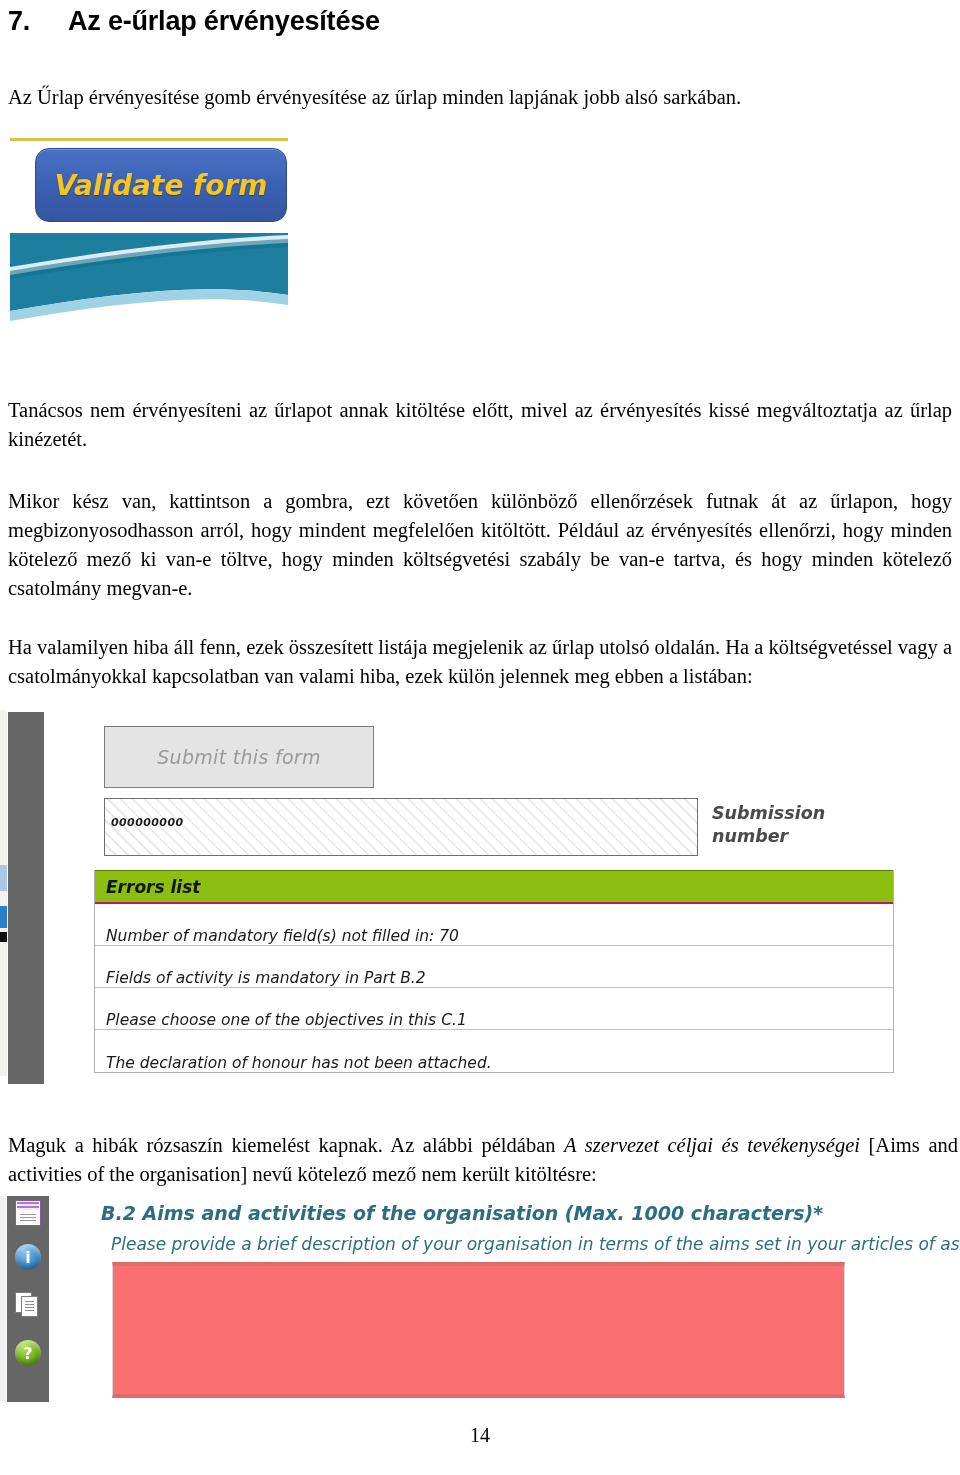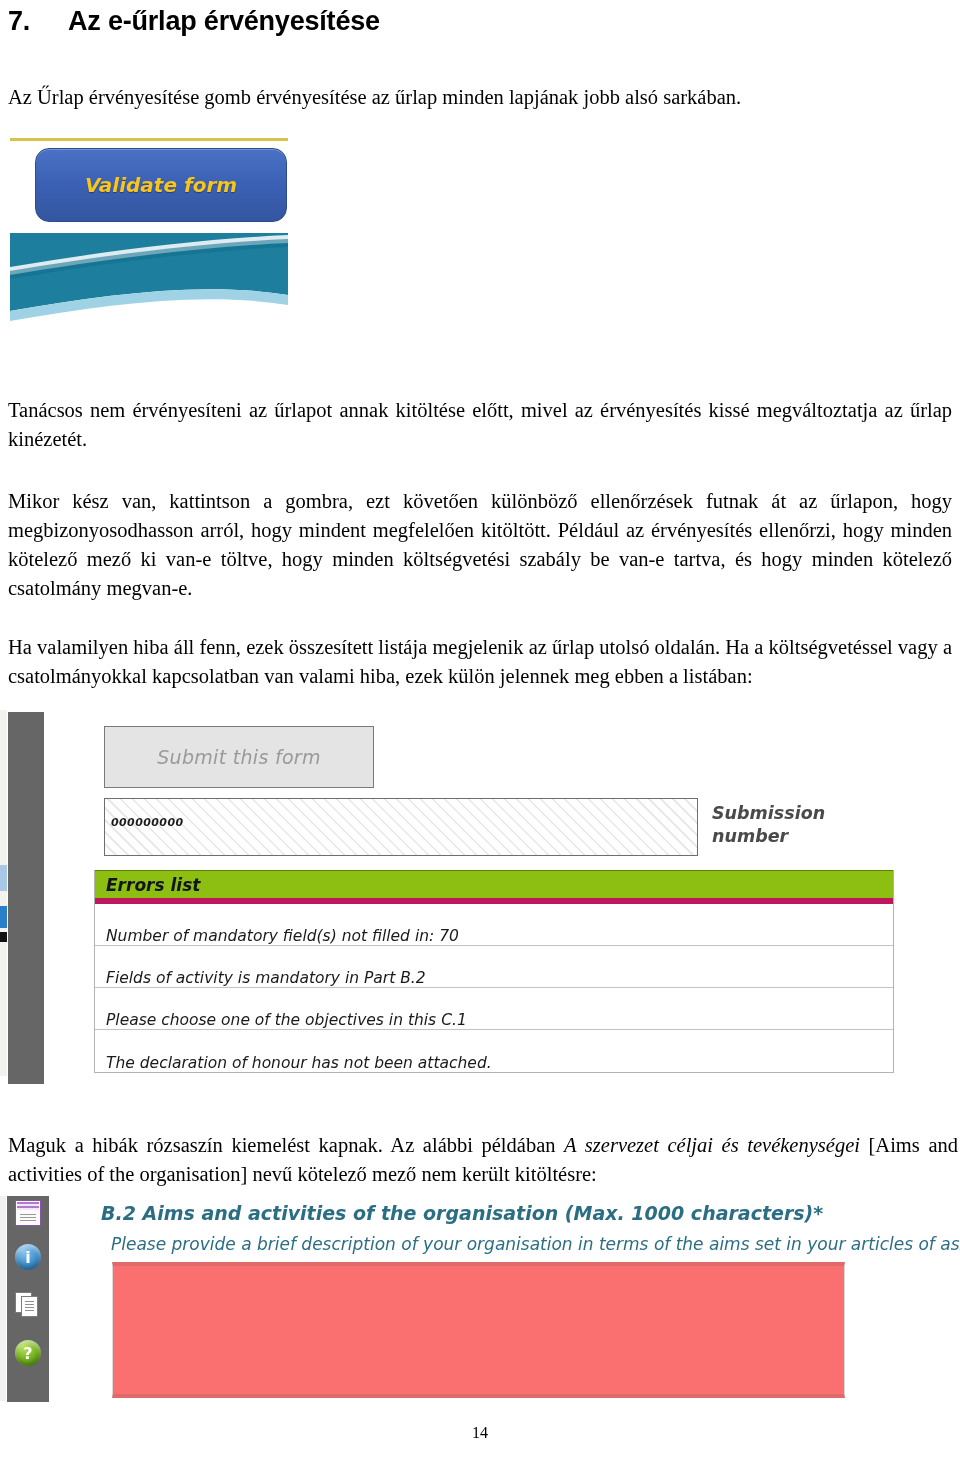--- a/index.html
+++ b/index.html
@@ -76,21 +76,21 @@
     border: 1px solid #2c4c90;
     box-shadow: inset 0 1px 0 rgba(255,255,255,0.25);
     display: flex;
     align-items: center;
     justify-content: center;
   }
   .vf-button-label {
     font-family: "DejaVu Sans", sans-serif;
     font-weight: bold;
     font-style: italic;
-    font-size: 20px;
+    font-size: 28px;
     color: #f7c51e;
     letter-spacing: 0px;
     text-shadow: 0 1px 1px rgba(0,0,0,0.35);
   }
   .vf-banner {
     position: absolute;
     left: 2px;
     top: 115px;
     width: 278px;
     height: 95px;
@@ -183,21 +183,21 @@
     top: 168px;
     width: 798px;
     border: 1px solid #b2b2b2;
     border-top: none;
     background: #fff;
   }
   .errors-head {
     height: 34px;
     background: #8cbf11;
     border-top: 1px solid #5d8009;
-    border-bottom: 6px solid #be185d;
+    border-bottom: 2px solid #be185d;
     display: flex;
     align-items: center;
     padding-left: 11px;
     box-sizing: border-box;
   }
   .errors-head-label {
     font-family: "DejaVu Sans", sans-serif;
     font-weight: bold;
     font-style: italic;
     font-size: 17px;
@@ -322,21 +322,21 @@
     box-sizing: border-box;
   }
 
   
   #page-footer {
     position: absolute;
     left: 0; top: 1424px;
     width: 960px;
     text-align: center;
     font-family: "Liberation Serif", serif;
-    font-size: 16px;
+    font-size: 20px;
     color: #000;
   }
 </style>
 </head>
 <body>
 
 <div class="page-heading">
   <span class="num">7.</span><span>Az e-űrlap érvényesítése</span>
 </div>
 

